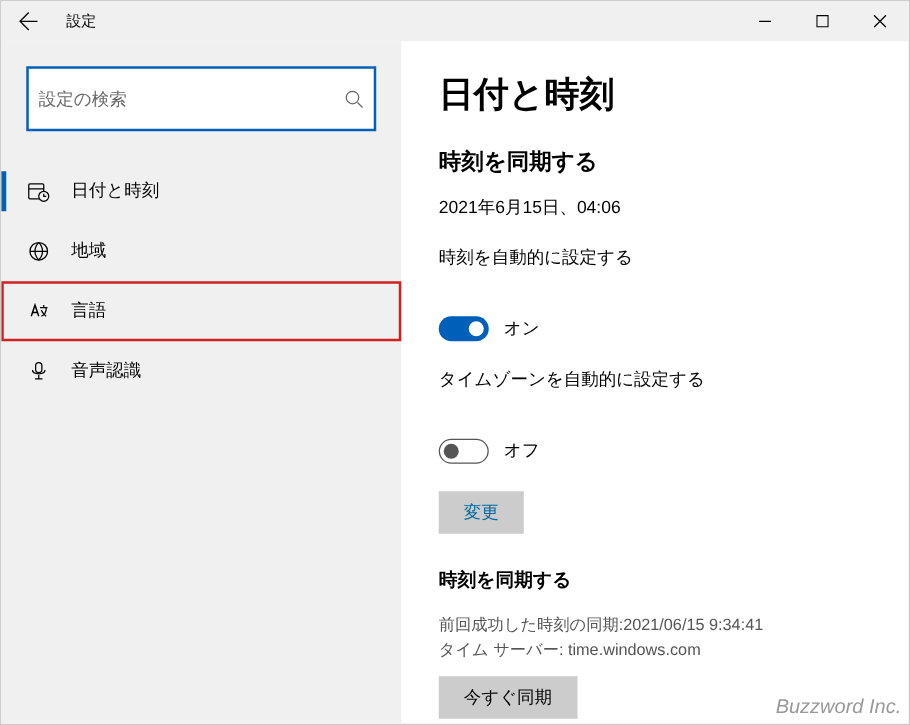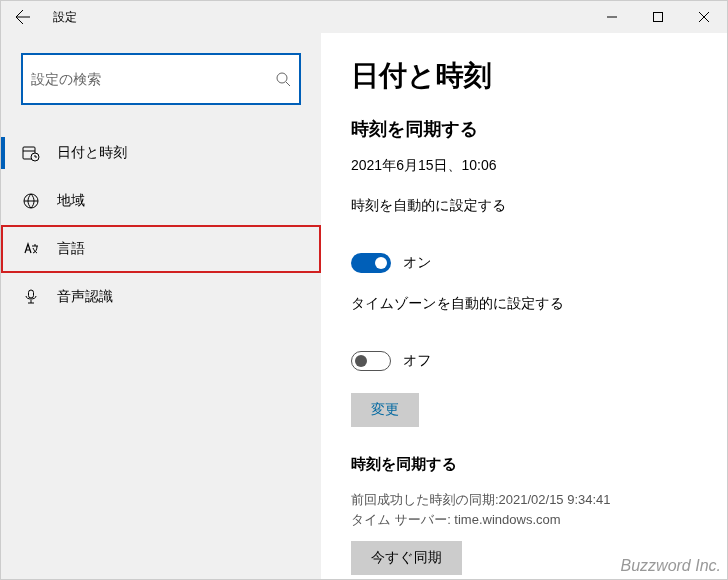--- a/index.html
+++ b/index.html
@@ -199,21 +199,21 @@
             <path d="M4 8 C4 12 14 12 14 8 M9 12 V15 M6 15 H12" stroke="#000" fill="none"></path>
           </svg>
       </span>
       <span>音声認識</span>
     </div>
   </div>
 
   <div class="content">
     <h1>日付と時刻</h1>
     <h2>時刻を同期する</h2>
-    <div class="value-line">2021年6月15日、10:06</div>
+    <div class="value-line">2021年6月15日、04:06</div>
 
     <div class="setting-label">時刻を自動的に設定する</div>
     <div class="toggle-row">
       <div class="toggle on">
           <div class="knob"></div>
         </div>
       <span>オン</span>
     </div>
 
     <div class="setting-label">タイムゾーンを自動的に設定する</div>
@@ -221,21 +221,21 @@
       <div class="toggle off">
           <div class="knob"></div>
         </div>
       <span>オフ</span>
     </div>
 
     <div class="btn">変更</div>
 
     <h2 style="font-size:15px;">時刻を同期する</h2>
     <div class="sync-info">
-      <div>前回成功した時刻の同期:2021/02/15 9:34:41</div>
+      <div>前回成功した時刻の同期:2021/06/15 9:34:41</div>
       <div>タイム サーバー: time.windows.com</div>
     </div>
     <div class="btn enabled">今すぐ同期</div>
 
     <div class="subheading">タイムゾーン</div>
   </div>
 </div>
 
 <div class="watermark">Buzzword Inc.</div>
 

